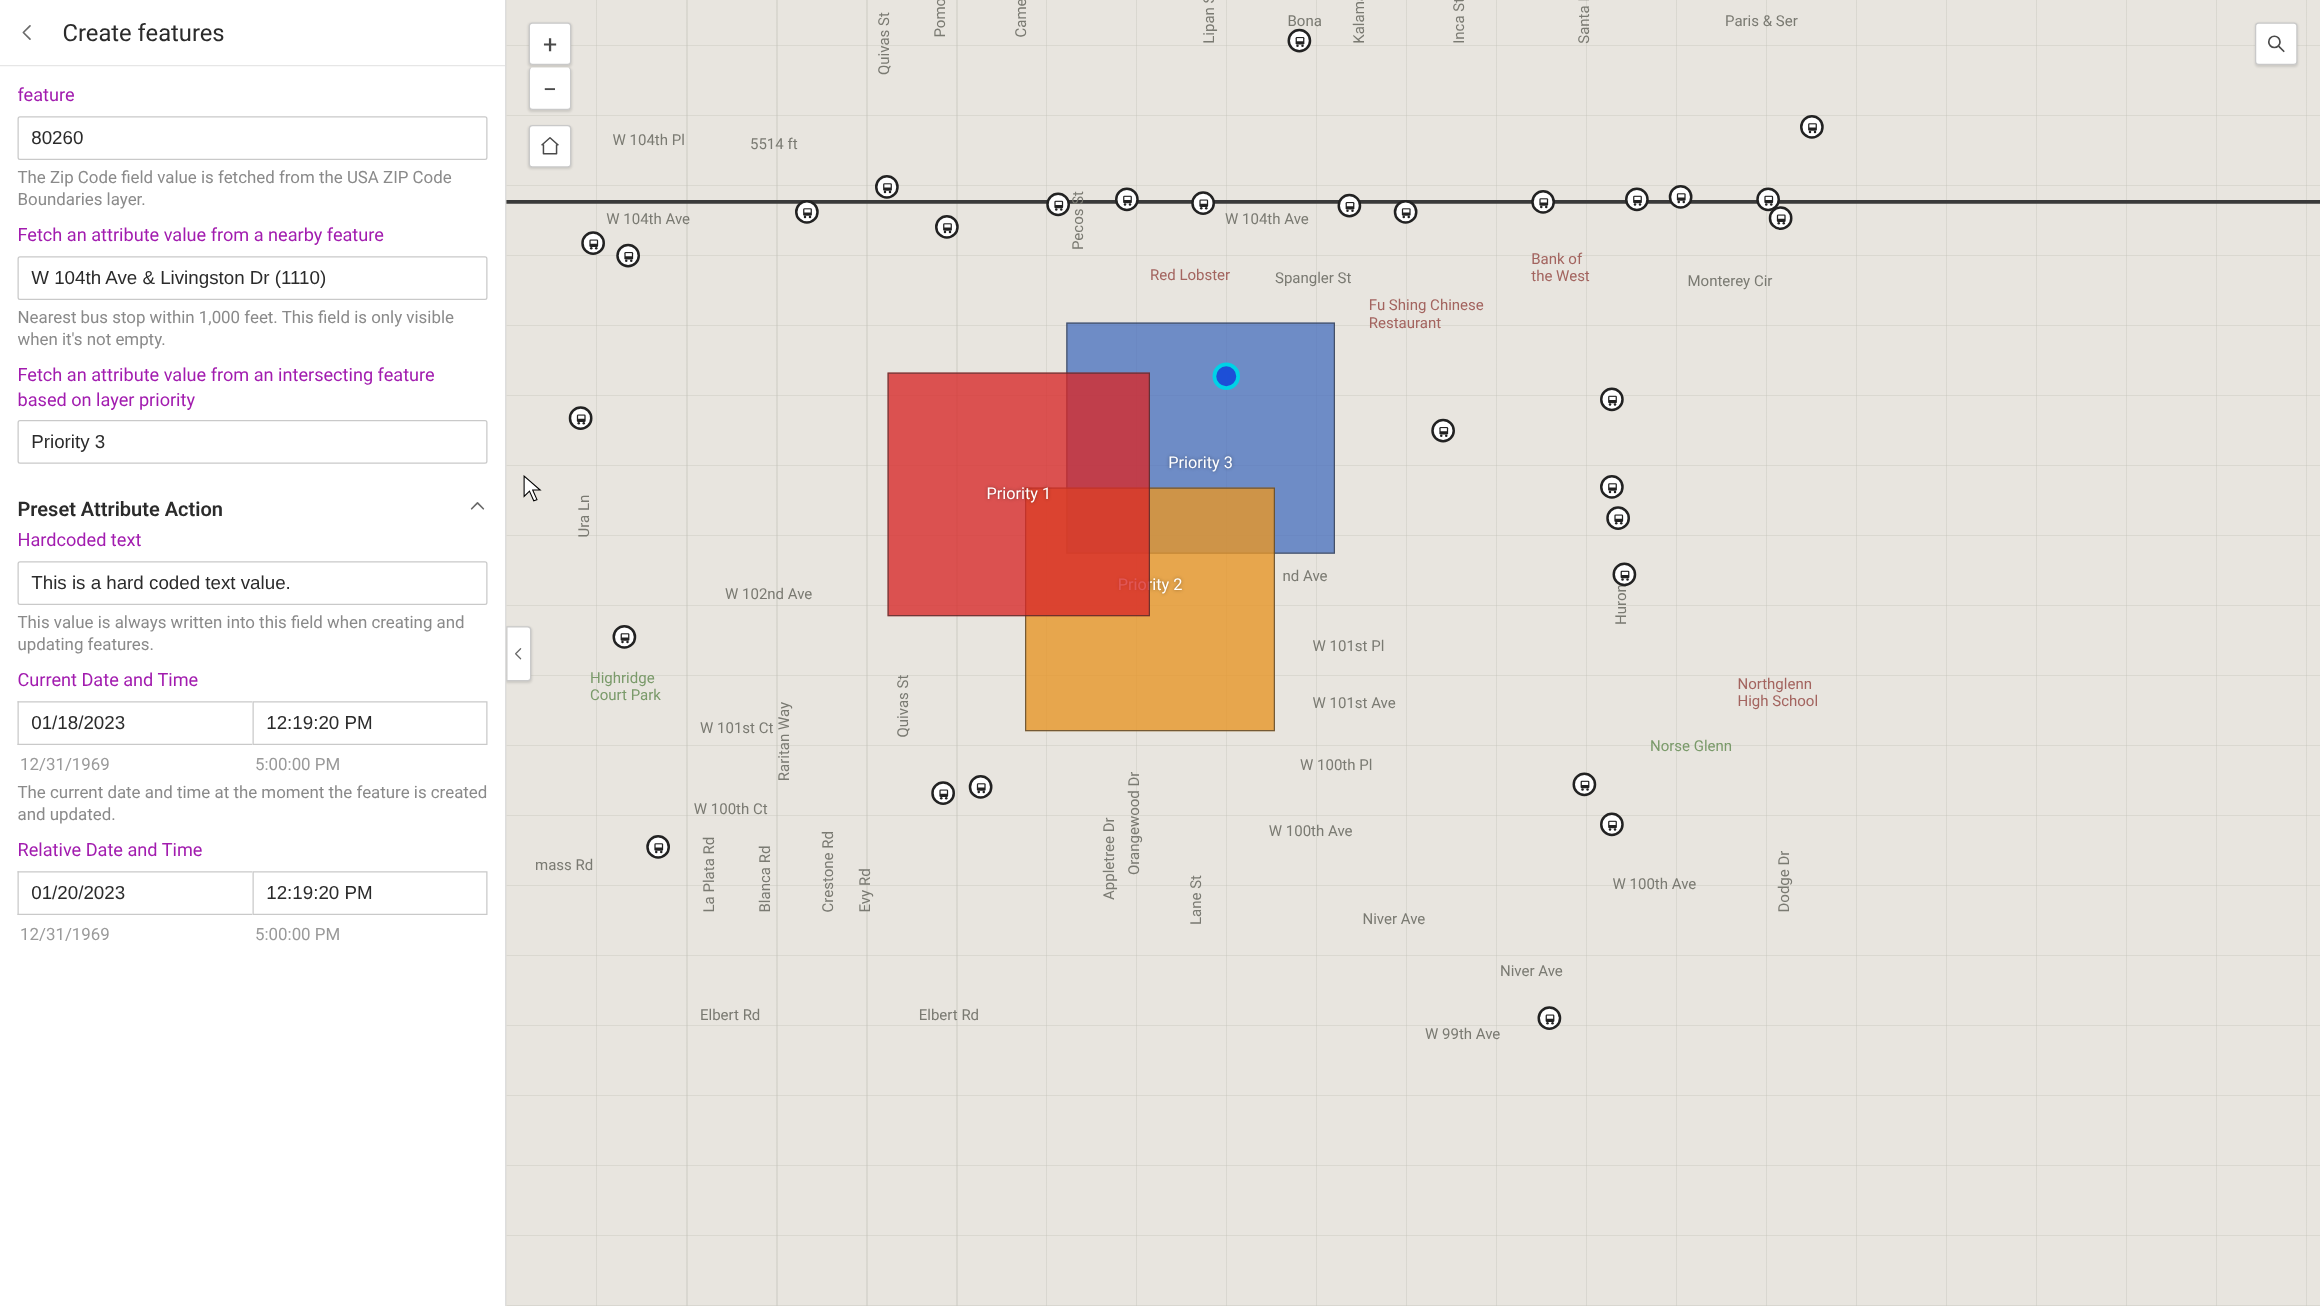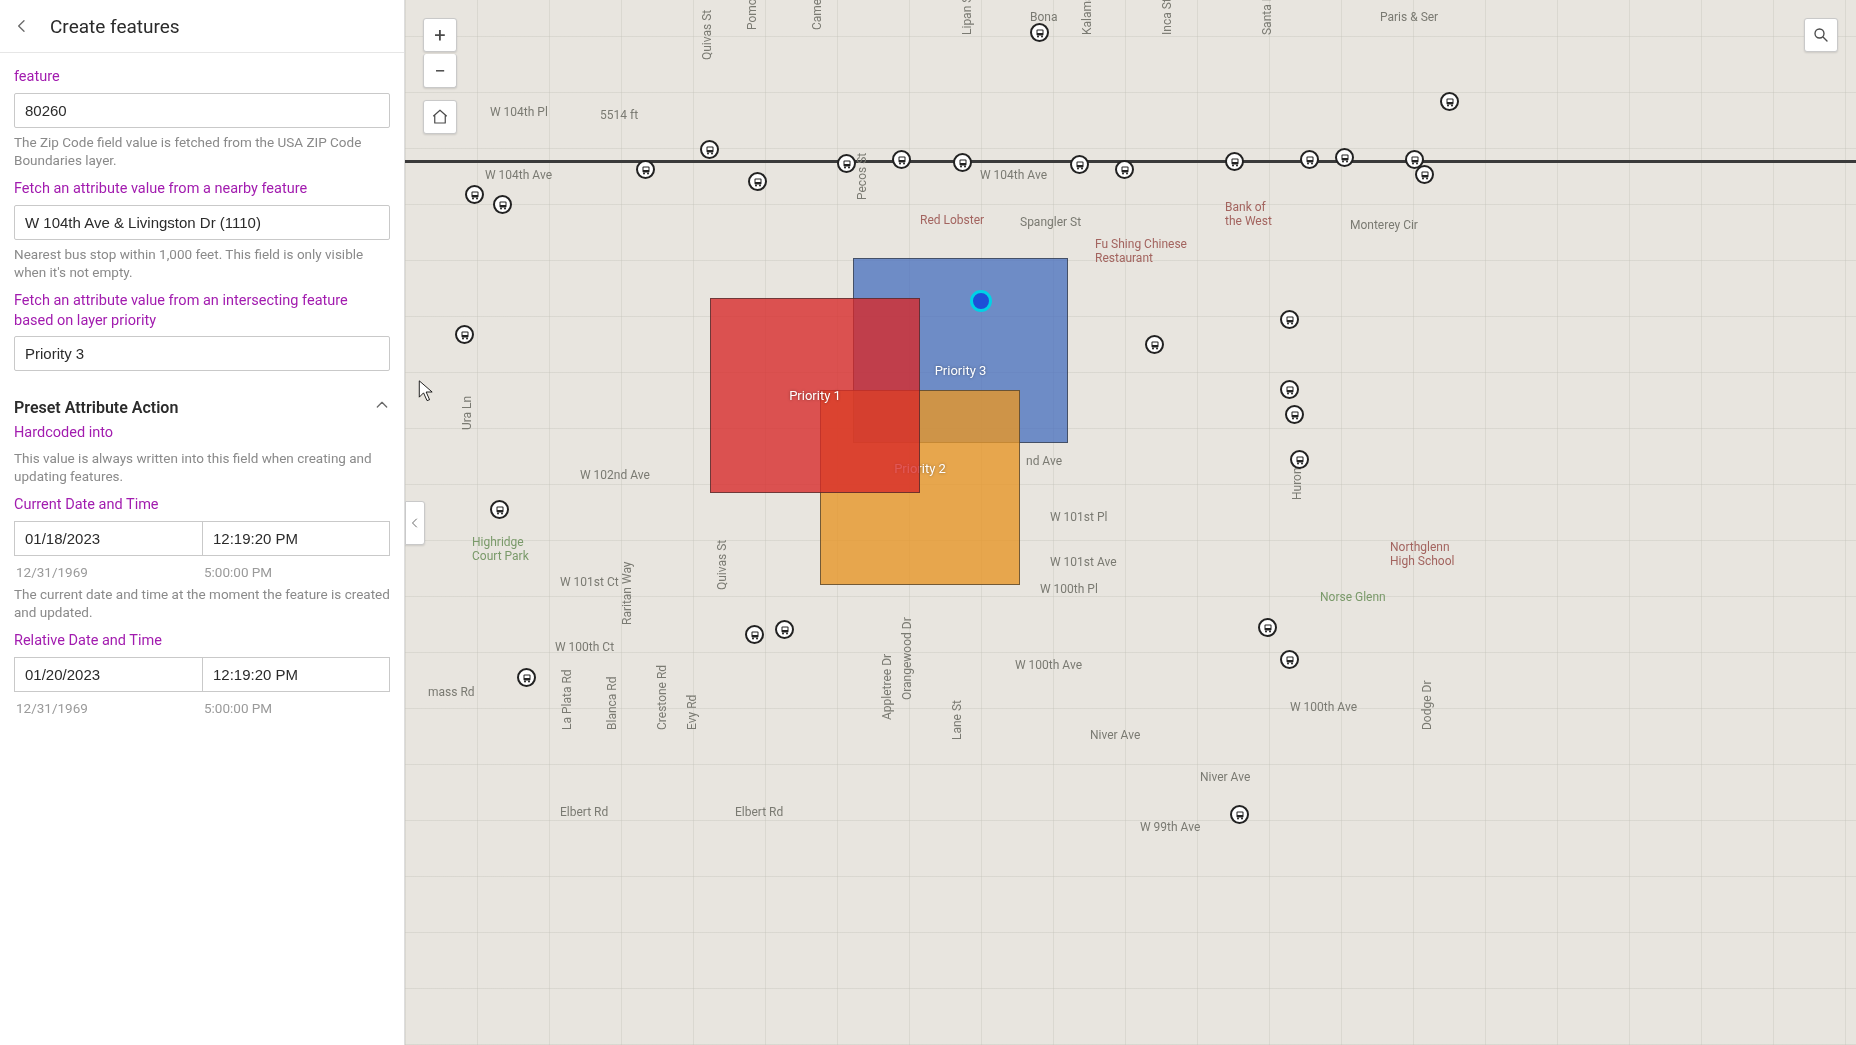--- a/index.html
+++ b/index.html
@@ -137,21 +137,22 @@
     <div class="section-header">
       <div class="section-title">Preset Attribute Action</div>
       <div class="section-caret">
         <svg viewBox="0 0 24 24" width="16" height="16">
             <path d="M5 15l7-7 7 7" stroke="#6a6a6a" stroke-width="2" fill="none" stroke-linecap="round" stroke-linejoin="round"></path>
           </svg>
       </div>
     </div>
 
     <div class="field-block" style="margin-top:4px">
-      <div class="field-label">Hardcoded into</div>
+      <div class="field-label">Hardcoded text</div>
+      <input class="field-input" value="This is a hard coded text value." style="">
       <div class="field-hint">This value is always written into this field when creating and updating features.</div>
     </div>
 
     <div class="field-block">
       <div class="field-label">Current Date and Time</div>
       <div class="two-col">
         <div class="cell"><input class="field-input" value="01/18/2023" style=""></div>
         <div class="cell"><input class="field-input" value="12:19:20 PM" style=""></div>
       </div>
       <div class="under-row">
@@ -188,21 +189,21 @@
       <div class="map-label" style="left: 80px; top: 168px;">W 104th Ave</div>
       <div class="map-label" style="left: 575px; top: 168px;">W 104th Ave</div>
       <div class="map-label" style="left: 295px; top: 60px; transform: rotate(-90deg); transform-origin: left top;">Quivas St</div>
       <div class="map-label" style="left: 450px; top: 200px; transform: rotate(-90deg); transform-origin: left top;">Pecos St</div>
       <div class="map-label" style="left: 615px; top: 215px;">Spangler St</div>
       <div class="map-label" style="left: 175px; top: 468px;">W 102nd Ave</div>
       <div class="map-label" style="left: 155px; top: 575px;">W 101st Ct</div>
       <div class="map-label" style="left: 150px; top: 640px;">W 100th Ct</div>
       <div class="map-label" style="left: 645px; top: 510px;">W 101st Pl</div>
       <div class="map-label" style="left: 645px; top: 555px;">W 101st Ave</div>
-      <div class="map-label" style="left: 635px; top: 582px;">W 100th Pl</div>
+      <div class="map-label" style="left: 635px; top: 605px;">W 100th Pl</div>
       <div class="map-label" style="left: 610px; top: 658px;">W 100th Ave</div>
       <div class="map-label" style="left: 885px; top: 700px;">W 100th Ave</div>
       <div class="map-label" style="left: 685px; top: 728px;">Niver Ave</div>
       <div class="map-label" style="left: 795px; top: 770px;">Niver Ave</div>
       <div class="map-label" style="left: 155px; top: 805px;">Elbert Rd</div>
       <div class="map-label" style="left: 330px; top: 805px;">Elbert Rd</div>
       <div class="map-label" style="left: 215px; top: 625px; transform: rotate(-90deg); transform-origin: left top;">Raritan Way</div>
       <div class="map-label" style="left: 310px; top: 590px; transform: rotate(-90deg); transform-origin: left top;">Quivas St</div>
       <div class="map-label" style="left: 495px; top: 700px; transform: rotate(-90deg); transform-origin: left top;">Orangewood Dr</div>
       <div class="map-label" style="left: 475px; top: 720px; transform: rotate(-90deg); transform-origin: left top;">Appletree Dr</div>

